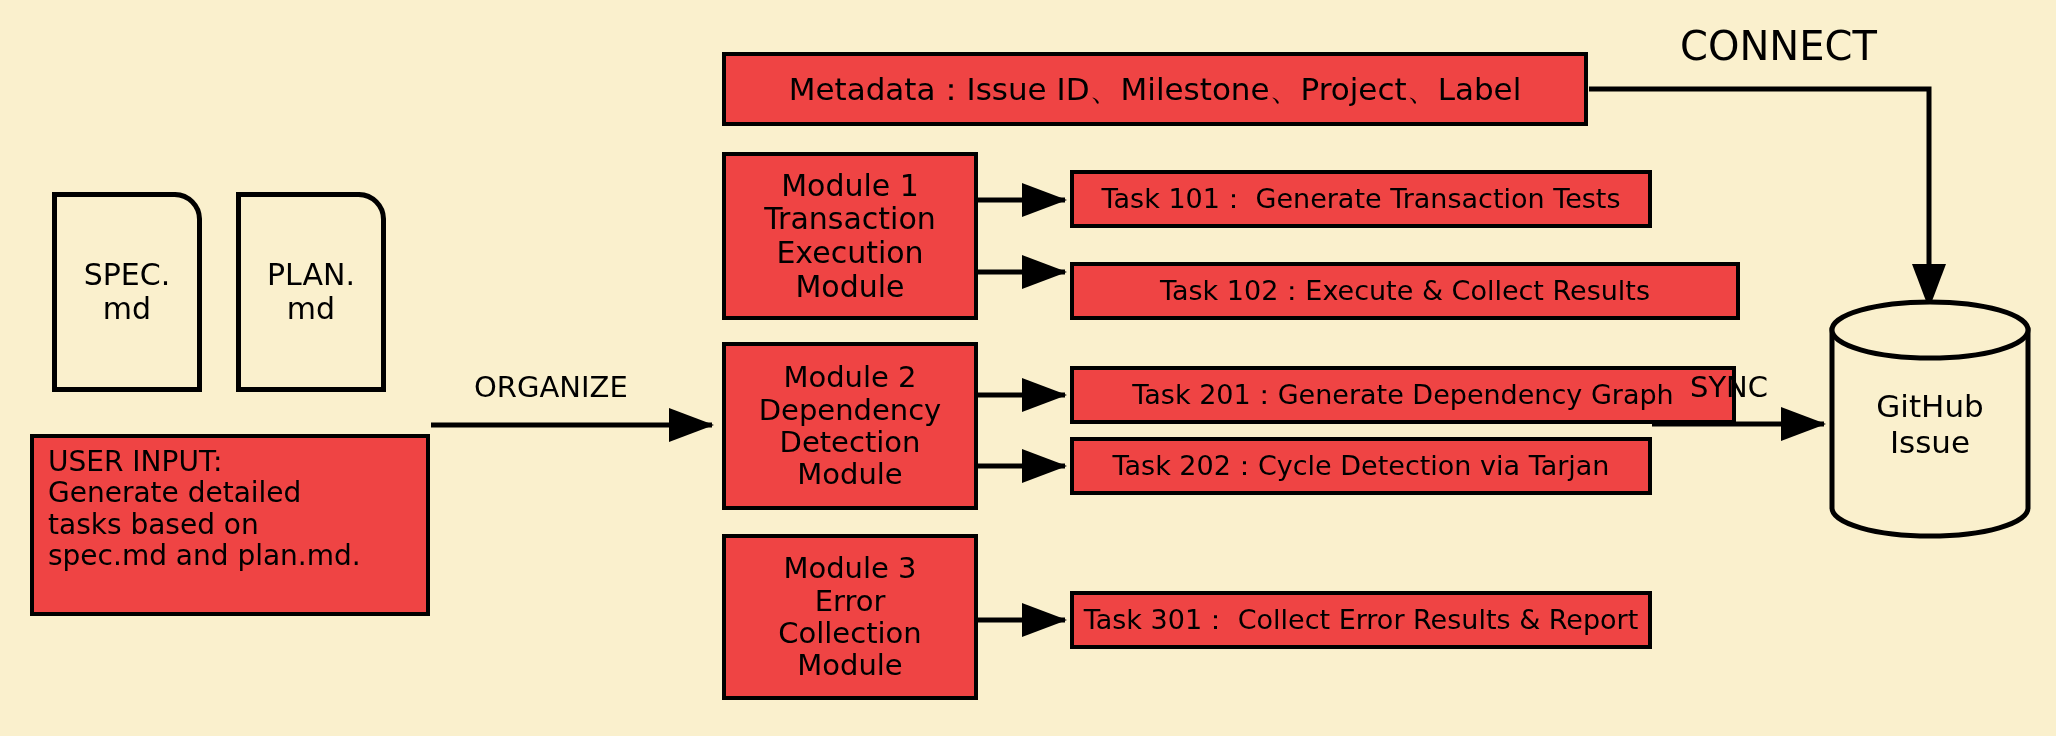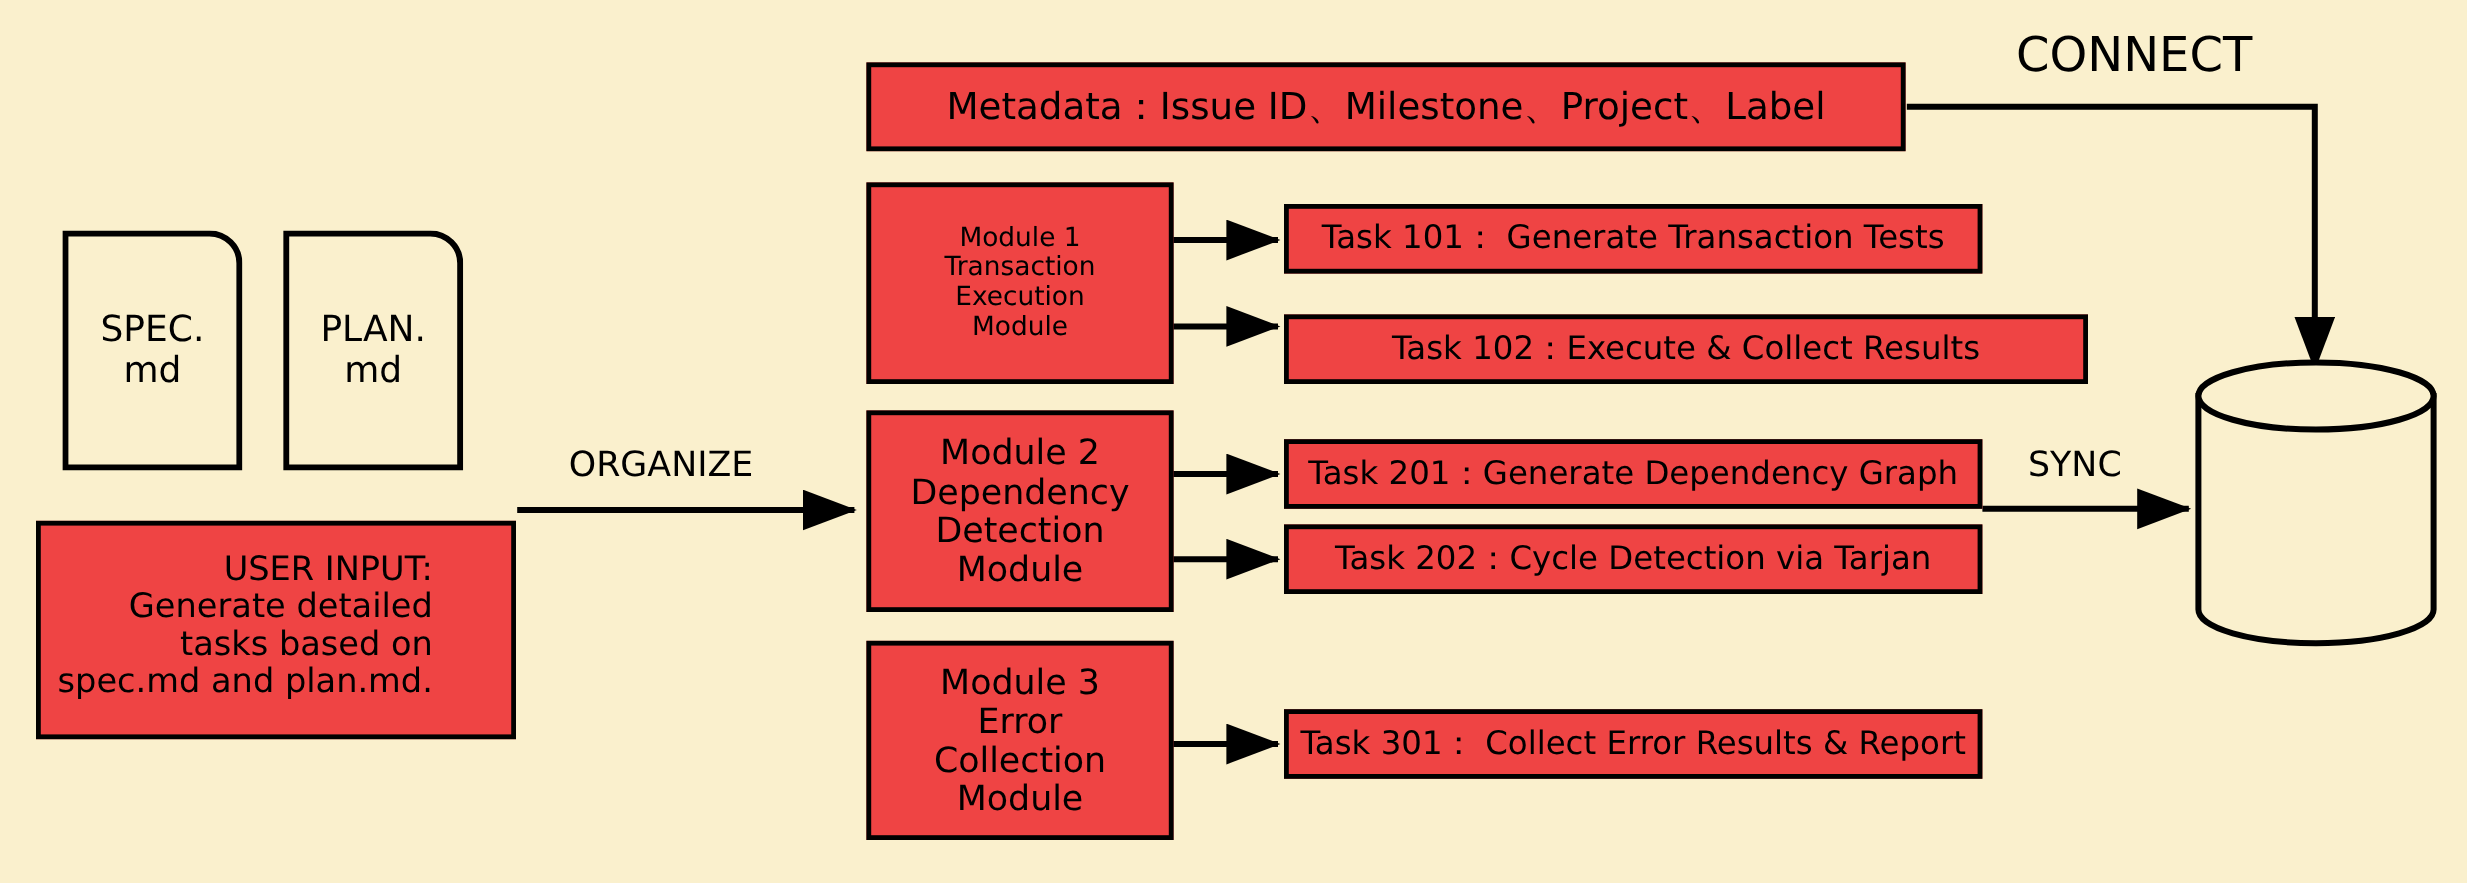--- a/index.html
+++ b/index.html
@@ -70,24 +70,24 @@
     display: flex;
     align-items: center;
     justify-content: center;
     text-align: center;
     white-space: pre-line;
     line-height: 1.15;
     color: #000;
     z-index: 3;
   }
   .userinput {
-    text-align: right;
+    text-align: left;
     justify-content: flex-start;
     align-items: flex-start;
-    padding: 20px 14px;
+    padding: 8px 14px;
     white-space: pre-line;
   }
 </style>
 </head>
 <body>
 
 <div id="canvas">
 
   <svg id="svg-layer" viewBox="0 0 2056 736">
     <defs>
@@ -148,45 +148,47 @@
 md</span>
   </div>
 
   <div class="node userinput" style="left:30px; top:434px; width:400px; height:182px; font-size:28px;">USER INPUT:
 Generate detailed
 tasks based on
 spec.md and plan.md.</div>
 
   <div class="node" style="left:722px; top:52px; width:866px; height:74px; font-size:31px;">Metadata：Issue ID、Milestone、Project、Label</div>
 
-  <div class="node" style="left:722px; top:152px; width:256px; height:168px; font-size:22px;">Module 1
+  <div class="node" style="left:722px; top:152px; width:256px; height:168px; font-size:30px;">Module 1
 Transaction
 Execution
 Module</div>
 
   <div class="node" style="left:722px; top:342px; width:256px; height:168px; font-size:29px;">Module 2
 Dependency
 Detection
 Module</div>
 
   <div class="node" style="left:722px; top:534px; width:256px; height:166px; font-size:29px;">Module 3
 Error
 Collection
 Module</div>
 
   <div class="node" style="left:1070px; top:170px; width:582px; height:58px; font-size:27px;">Task 101： Generate Transaction Tests</div>
 
   <div class="node" style="left:1070px; top:243px; width:670px; height:58px; font-size:27px;margin-top:19px;">Task 102：Execute &amp; Collect Results</div>
 
-  <div class="node" style="left:1070px; top:366px; width:582px; height:58px; font-size:27px;">Task 201：Generate Dependency Graph</div>
+  <div class="node" style="left:1070px; top:366px; width:666px; height:58px; font-size:27px;">Task 201：Generate Dependency Graph</div>
 
   <div class="node" style="left:1070px; top:437px; width:582px; height:58px; font-size:27px;">Task 202：Cycle Detection via Tarjan</div>
 
   <div class="node" style="left:1070px; top:591px; width:582px; height:58px; font-size:27px;">Task 301： Collect Error Results &amp; Report</div>
 
+  <div class="cyl-label" style="left:1832px; top:370px; width:196px; height:110px; font-size:31px;">GitHub
+Issue</div>
 
   <div class="edge-label" style="left:474px; top:370px; font-size:29px;">ORGANIZE</div>
 
   <div class="edge-label" style="left:1680px; top:23px; font-size:40px;">CONNECT</div>
 
   <div class="edge-label" style="left:1690px; top:370px; font-size:29px;">SYNC</div>
 
 </div>
 
 </body></html>

